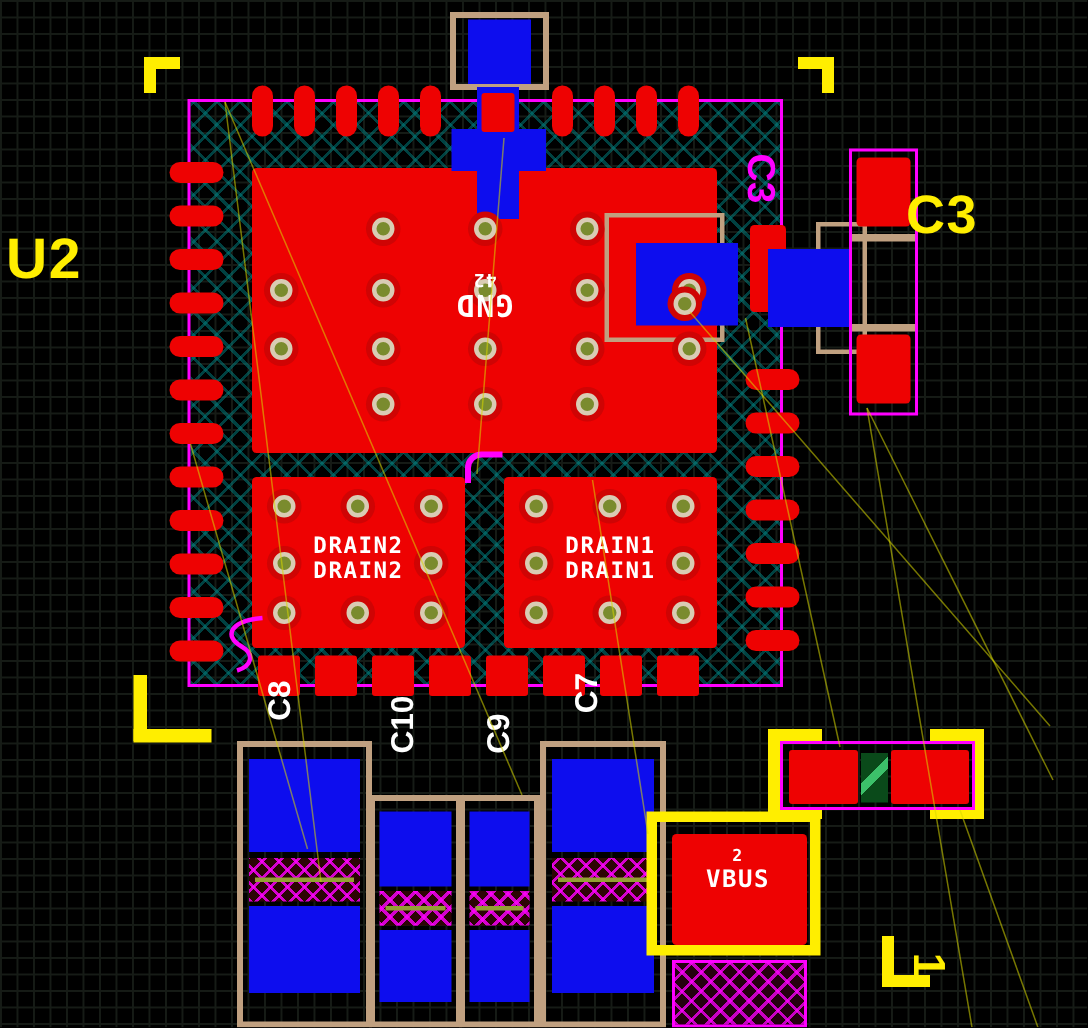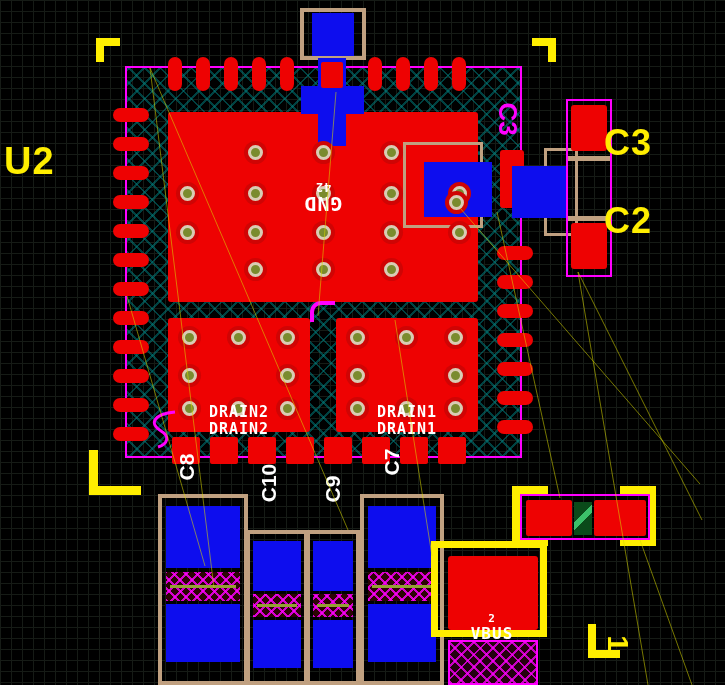--- a/index.html
+++ b/index.html
@@ -43,21 +43,21 @@
   .yel-bar{background:#ffee00;}
   .via{position:absolute;width:9px;height:9px;border-radius:50%;
        background:#7a8b2e;border:3px solid #d9ccb4;box-shadow:0 0 0 4px #cf0404;z-index:10;}
   .des-label{position:absolute;color:#ffee00;font-weight:bold;z-index:25;letter-spacing:1px;}
   .silk-rot{position:absolute;color:#fff;font-weight:bold;font-size:21px;z-index:22;
             transform:translate(-50%,-50%) rotate(-90deg);white-space:nowrap;}
   .silk-mag{position:absolute;color:#ff00ff;font-weight:bold;font-size:26px;z-index:22;
             transform:translate(-50%,-50%) rotate(90deg);white-space:nowrap;}
   .pad-text{position:absolute;color:#fff;font-family:"DejaVu Sans Mono",monospace;
             font-weight:bold;text-align:center;z-index:20;line-height:1.1;letter-spacing:1px;}
-  .ctr{transform:translate(-50%,-50%);margin-top:48px;}
+  .ctr{transform:translate(-50%,-50%);}
   .rot180{transform:translate(-50%,-50%) rotate(180deg);}
   #net-overlay{position:absolute;left:0;top:0;z-index:60;pointer-events:none;}
   .vbus-frame{border:7px solid #ffee00;background:transparent;}
 </style>
 </head>
 <body>
 
 <div id="pcb">
 
   <div class="abs board-hatch" style="left:125px;top:66px;width:397px;height:392px;"></div>
@@ -147,23 +147,22 @@
 
   <div class="abs yel-bar" style="left:96px;top:38px;width:24px;height:8px;"></div>
   <div class="abs yel-bar" style="left:96px;top:38px;width:8px;height:24px;"></div>
   <div class="abs yel-bar" style="left:532px;top:38px;width:24px;height:8px;"></div>
   <div class="abs yel-bar" style="left:548px;top:38px;width:8px;height:24px;"></div>
   <div class="abs yel-bar" style="left:89px;top:450px;width:9px;height:44px;"></div>
   <div class="abs yel-bar" style="left:89px;top:486px;width:52px;height:9px;"></div>
   <div class="abs yel-bar" style="left:588px;top:624px;width:8px;height:34px;"></div>
   <div class="abs yel-bar" style="left:588px;top:650px;width:32px;height:8px;"></div>
 
-  <div class="des-label" style="left:4px;top:140px;font-size:38px;">U2</div>
+  <div class="des-label" style="left:4px;top:152px;font-size:38px;">U2</div>
   <div class="des-label" style="left:604px;top:122px;font-size:36px;">C3</div>
-  <div class="des-label" style="left:604px;top:200px;font-size:36px;">C2</div>
   <div class="des-label" style="left:618px;top:644px;font-size:30px;transform:translate(-50%,-50%) rotate(90deg);">1</div>
 
   <div class="silk-rot" style="left:187px;top:467px;">C8</div>
   <div class="silk-rot" style="left:269px;top:483px;">C10</div>
   <div class="silk-rot" style="left:333px;top:489px;">C9</div>
   <div class="silk-rot" style="left:392px;top:462px;">C7</div>
   <div class="silk-mag" style="left:507px;top:119px;">C3</div>
 
   <svg id="net-overlay" width="725" height="685">
     <path d="M312,322 v-10 a9,9 0 0 1 9,-9 h14" stroke="#ff00ff" stroke-width="4" fill="none"></path>

